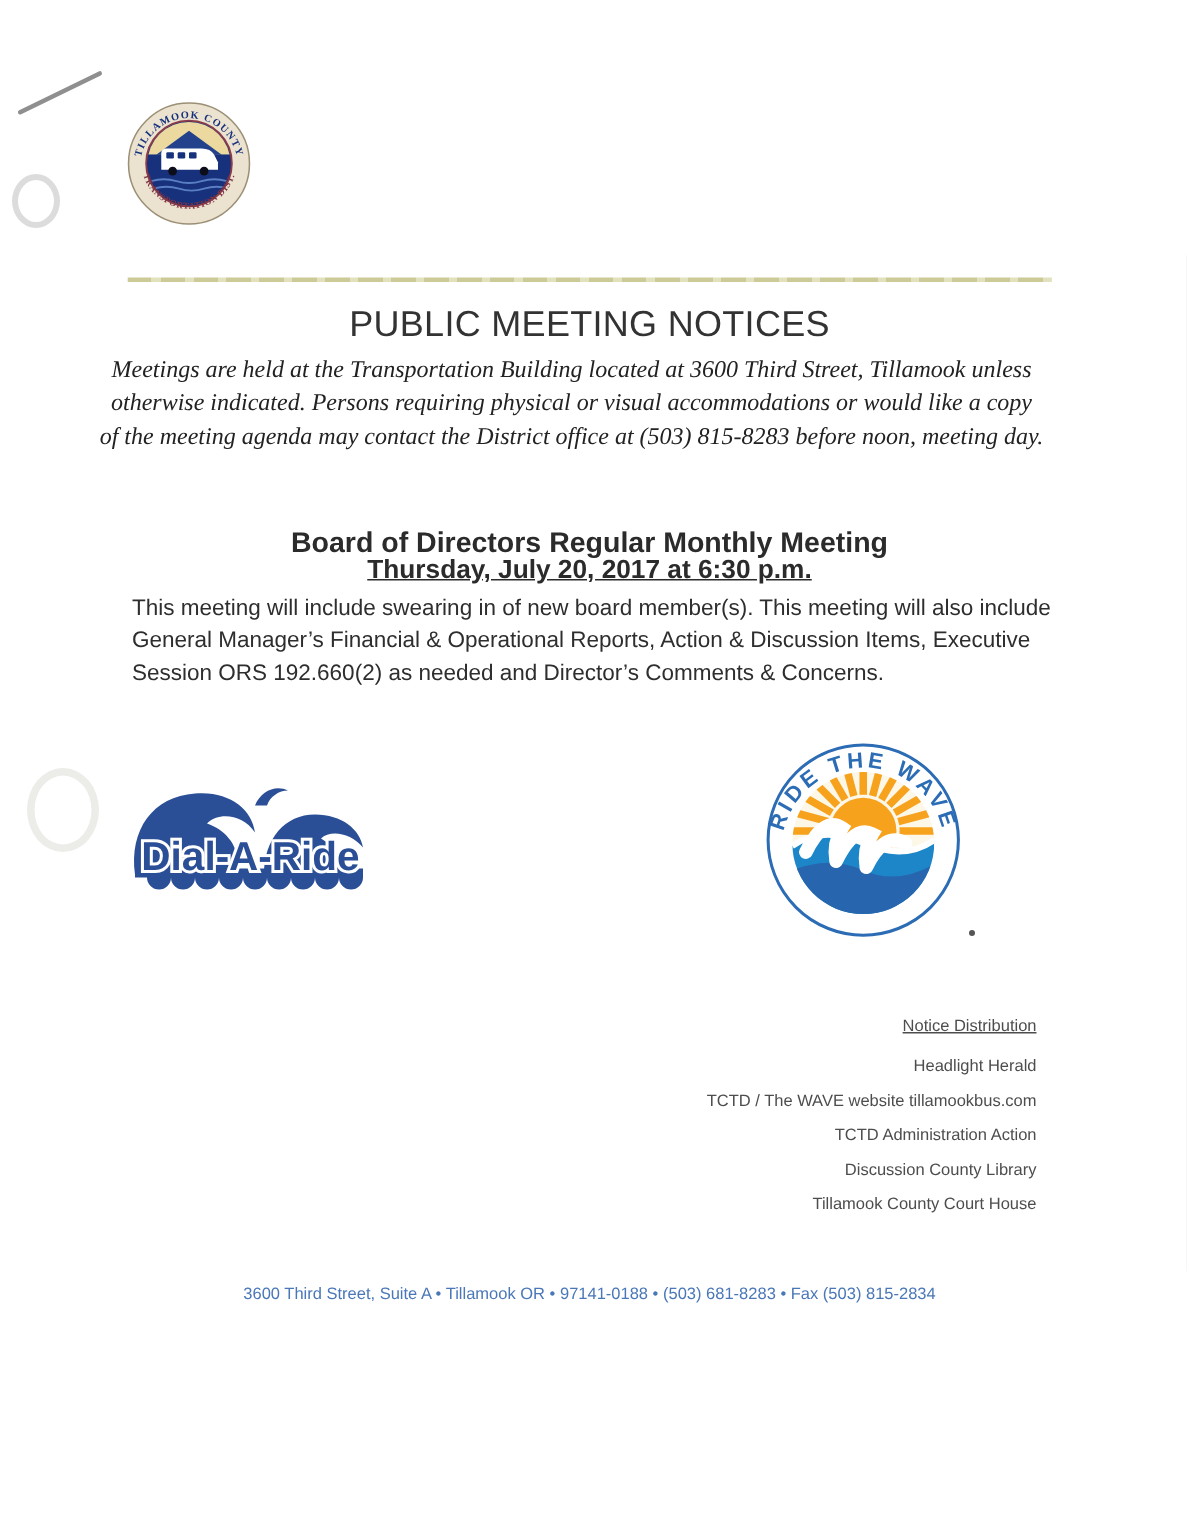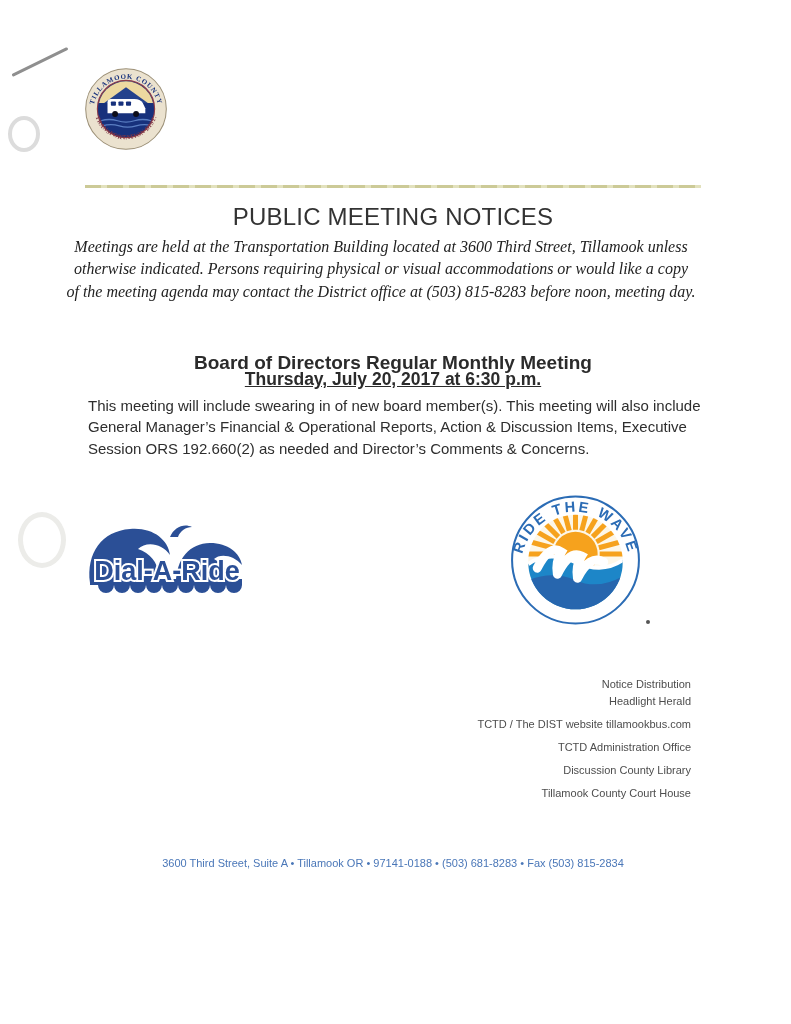--- a/index.html
+++ b/index.html
@@ -39,21 +39,21 @@
   .meeting-desc{position:absolute;left:88px;top:395px;width:622px;
     font-size:15px;line-height:1.43;color:#2e2e2e;margin:0;}
 
   
   .dial-a-ride{position:absolute;left:82px;top:518px;width:170px;height:96px;}
   .ride-the-wave{position:absolute;left:503px;top:479px;width:145px;height:154px;}
 
   
   .distribution{position:absolute;right:100px;top:678px;text-align:right;
     font-size:11px;color:#4d4d4d;}
-  .dist-title{margin-bottom:5px;}
+  .dist-title{text-decoration:underline;margin-bottom:15px;}
   .dist-item{margin-bottom:11px;}
 
   
   .footer{position:absolute;left:85px;top:857px;width:616px;text-align:center;
     color:#4a77b8;font-size:11px;}
   .footer-website{margin-top:9px;}
 </style>
 </head>
 <body>
 
@@ -145,22 +145,22 @@
     </g>
     <path id="rtwArc" d="M 18,86 A 54,54 0 0 1 126,86" fill="none"></path>
     <text font-size="14.5" font-weight="bold" fill="#2b6cb5" letter-spacing="2.5" font-family="Liberation Sans, sans-serif">
       <textPath href="#rtwArc" startOffset="50%" text-anchor="middle">RIDE THE WAVE</textPath>
     </text>
   </svg>
 
   <div class="distribution">
     <div class="dist-title">Notice Distribution</div>
     <div class="dist-item">Headlight Herald</div>
-    <div class="dist-item">TCTD / The DIST website tillamookbus.com</div>
-    <div class="dist-item">TCTD Administration Office</div>
+    <div class="dist-item">TCTD / The WAVE website tillamookbus.com</div>
+    <div class="dist-item">TCTD Administration Action</div>
     <div class="dist-item">Discussion County Library</div>
     <div class="dist-item">Tillamook County Court House</div>
   </div>
 
   <div class="footer">
     <div class="footer-address">3600 Third Street, Suite A • Tillamook OR • 97141-0188 • (503) 681-8283 • Fax (503) 815-2834</div>
   </div>
 
 </div>
 

